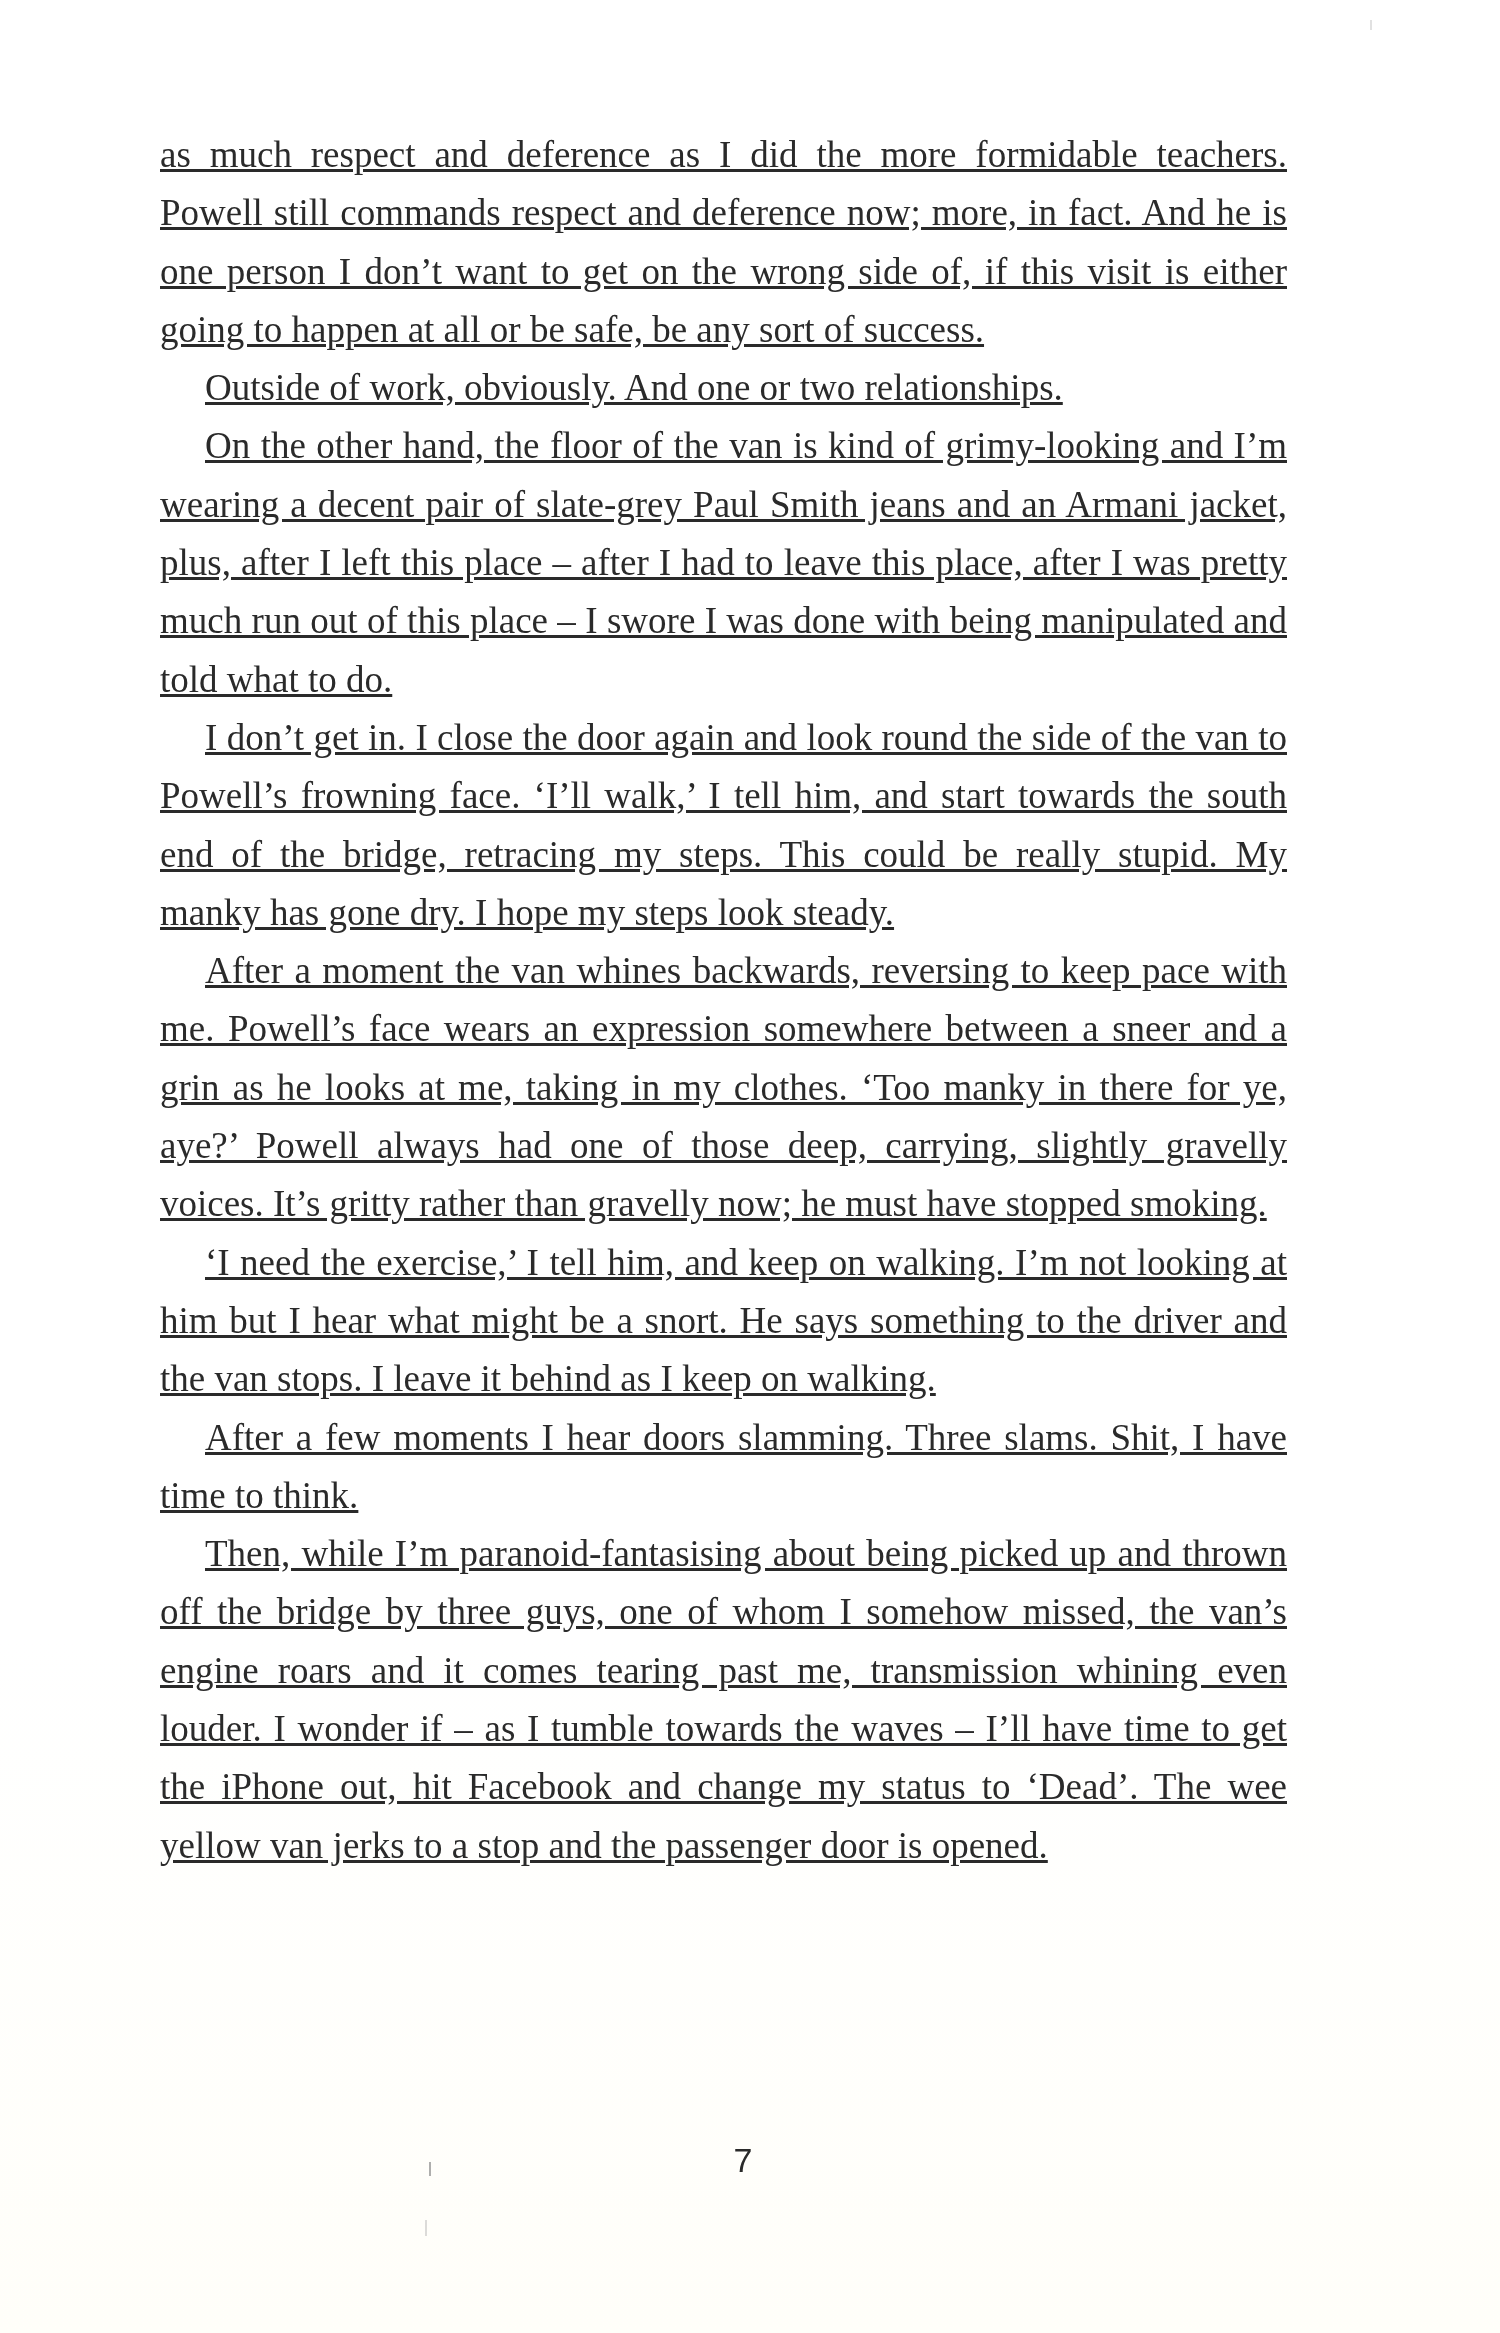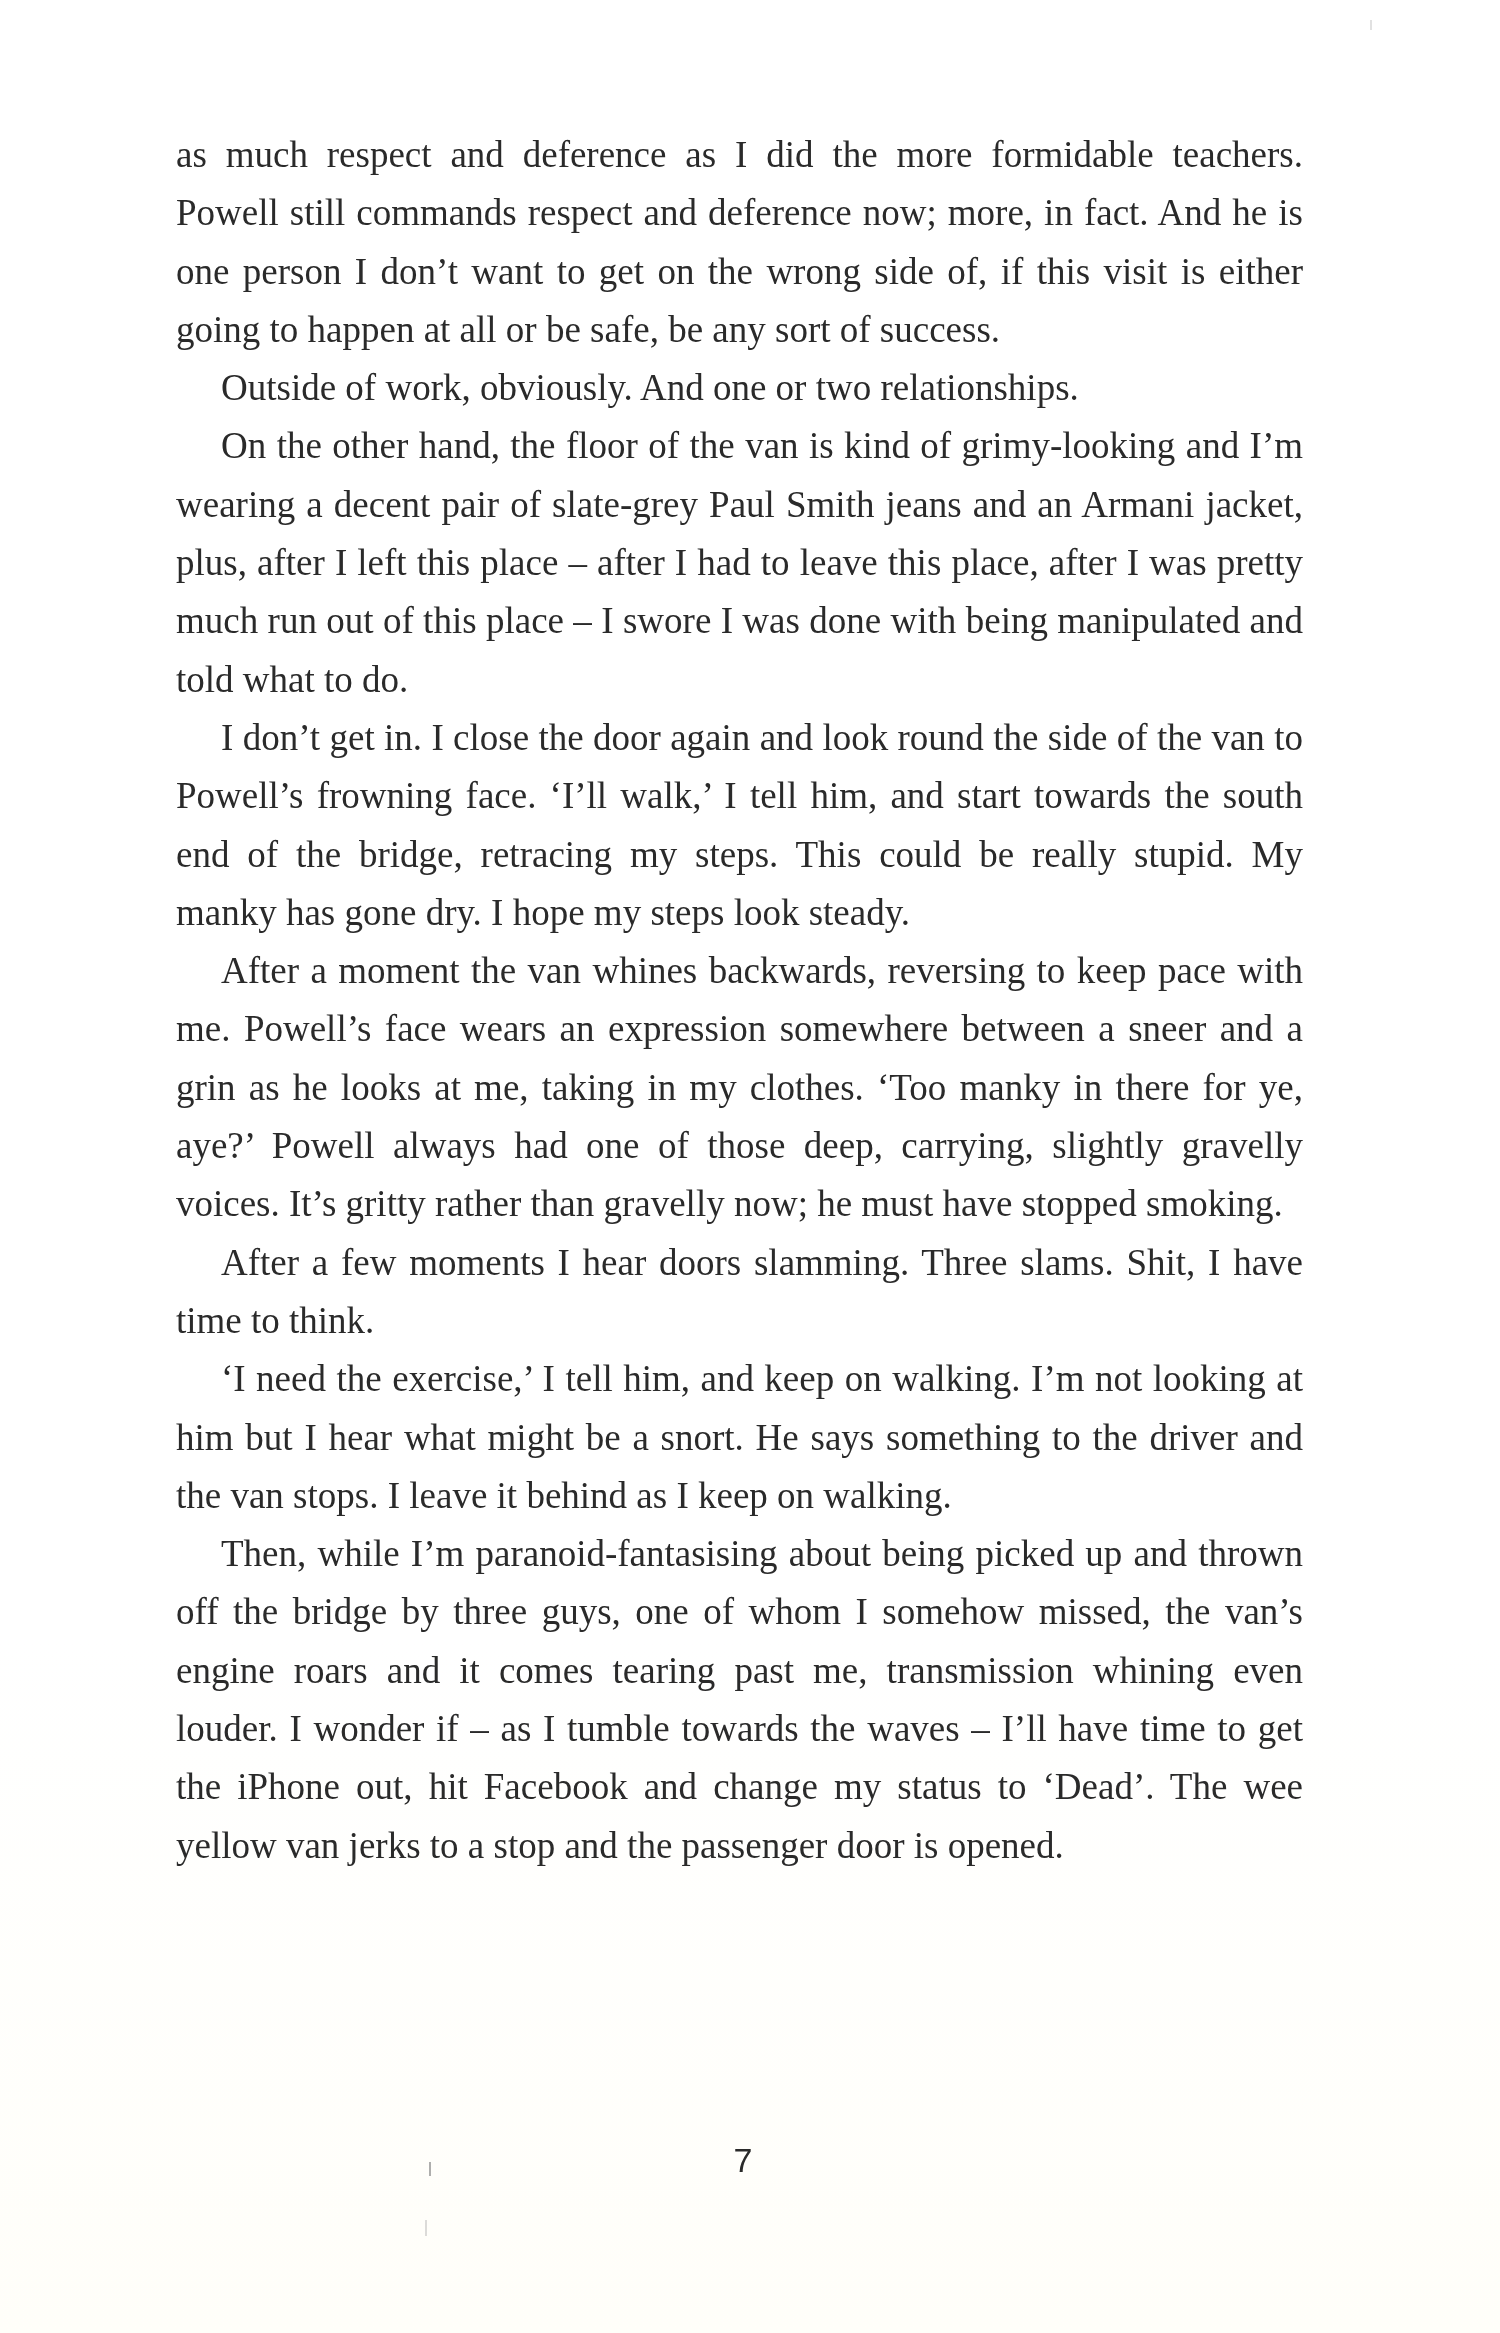--- a/index.html
+++ b/index.html
@@ -4,46 +4,47 @@
 <style>
   html, body { margin: 0; padding: 0; }
   body {
     width: 1500px; height: 2333px; position: relative; overflow: hidden;
     background: linear-gradient(#ffffff 0%, #ffffff 70%, #fffef9 100%);
     color: #2a2a2a;
     font-family: "Liberation Serif", "DejaVu Serif", serif;
   }
   .page { position: absolute; left: 0; top: 0; width: 1500px; height: 2333px; }
   .text-block {
-    position: absolute; left: 176px; top: 126px; width: 1127px;
+    position: absolute; left: 160px; top: 126px; width: 1127px;
     font-size: 37px; line-height: 58.3px;
     text-align: justify; text-align-last: left;
     hyphens: none;
+    text-decoration: underline;
   }
   .para { margin: 0; text-indent: 45px; }
   .para.cont { text-indent: 0; }
   .page-number {
     position: absolute; left: 731px; top: 2141px; width: 24px; text-align: center;
     font-family: "Liberation Sans", "DejaVu Sans", sans-serif;
     font-size: 34px; color: #2a2a2a;
   }
   .scan-mark { position: absolute; background: #9a9a9a; width: 2px; }
 </style>
 </head>
 <body>
 
 <div class="page">
   <div class="text-block">
     <p class="para cont">as much respect and deference as I did the more formidable teachers. Powell still commands respect and deference now; more, in fact. And he is one person I don’t want to get on the wrong side of, if this visit is either going to happen at all or be safe, be any sort of success.</p>
     <p class="para">Outside of work, obviously. And one or two relationships.</p>
     <p class="para">On the other hand, the floor of the van is kind of grimy-looking and I’m wearing a decent pair of slate-grey Paul Smith jeans and an Armani jacket, plus, after I left this place – after I had to leave this place, after I was pretty much run out of this place – I swore I was done with being manipulated and told what to do.</p>
     <p class="para">I don’t get in. I close the door again and look round the side of the van to Powell’s frowning face. ‘I’ll walk,’ I tell him, and start towards the south end of the bridge, retracing my steps. This could be really stupid. My manky has gone dry. I hope my steps look steady.</p>
     <p class="para">After a moment the van whines backwards, reversing to keep pace with me. Powell’s face wears an expression somewhere between a sneer and a grin as he looks at me, taking in my clothes. ‘Too manky in there for ye, aye?’ Powell always had one of those deep, carrying, slightly gravelly voices. It’s gritty rather than gravelly now; he must have stopped smoking.</p>
+    <p class="para">‘I need the exercise,’ I tell him, and keep on walking. I’m not looking at him but I hear what might be a snort. He says something to the driver and the van stops. I leave it behind as I keep on walking.</p>
     <p class="para">After a few moments I hear doors slamming. Three slams. Shit, I have time to think.</p>
-    <p class="para">‘I need the exercise,’ I tell him, and keep on walking. I’m not looking at him but I hear what might be a snort. He says something to the driver and the van stops. I leave it behind as I keep on walking.</p>
     <p class="para">Then, while I’m paranoid-fantasising about being picked up and thrown off the bridge by three guys, one of whom I somehow missed, the van’s engine roars and it comes tearing past me, transmission whining even louder. I wonder if – as I tumble towards the waves – I’ll have time to get the iPhone out, hit Facebook and change my status to ‘Dead’. The wee yellow van jerks to a stop and the passenger door is opened.</p>
   </div>
 
   <div class="page-number">7</div>
 
   <div class="scan-mark" style="left:429px; top:2162px; height:14px; opacity:.8;"></div>
   <div class="scan-mark" style="left:425px; top:2220px; height:16px; opacity:.35;"></div>
   <div class="scan-mark" style="left:1370px; top:20px; height:10px; opacity:.3;"></div>
 </div>
 

